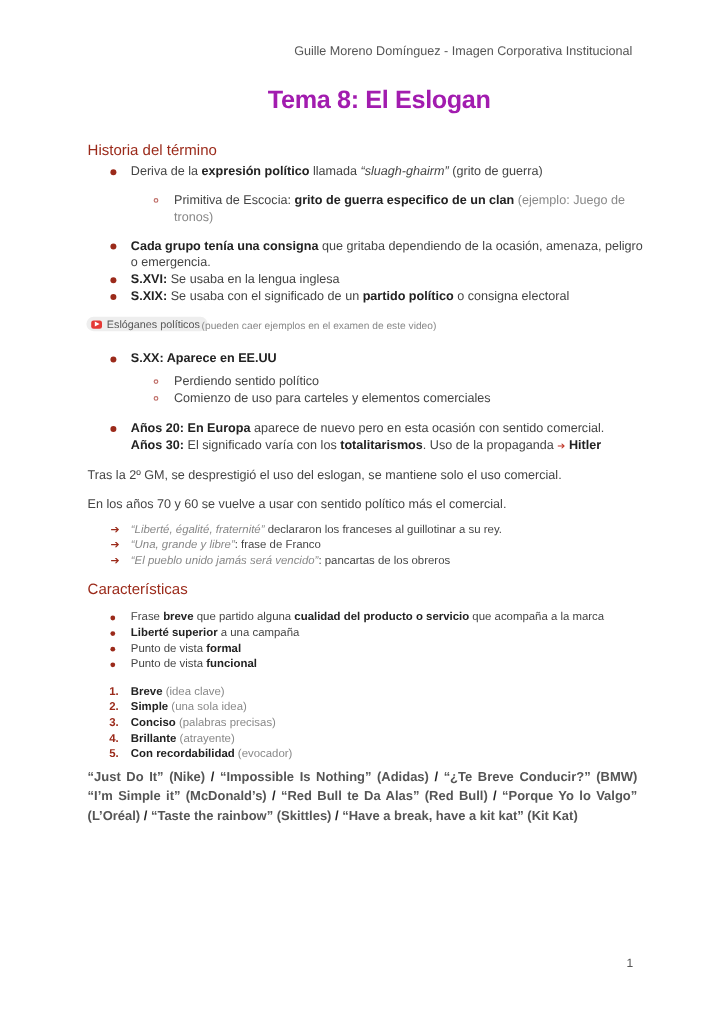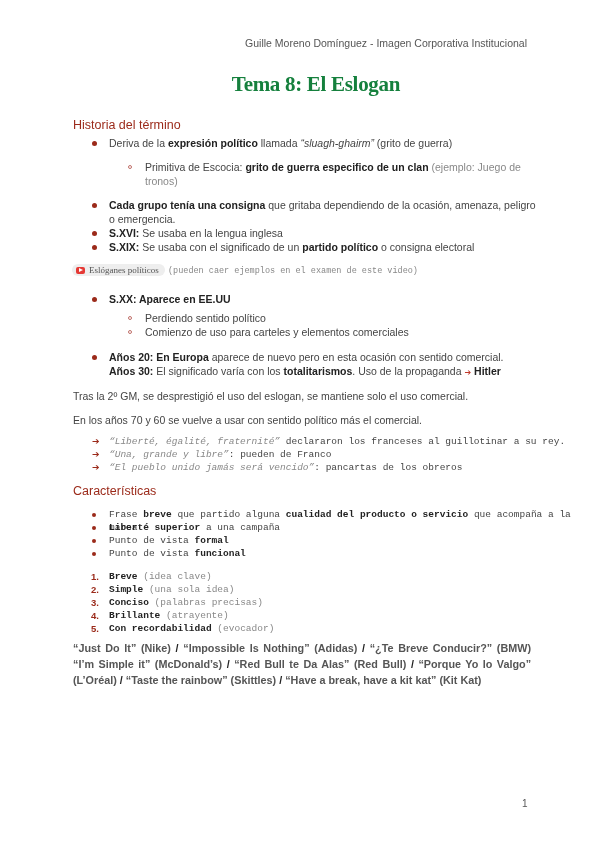--- a/index.html
+++ b/index.html
@@ -1,33 +1,33 @@
 <!DOCTYPE html>
 <html><head>
 <meta charset="utf-8">
 <style>
   html, body { margin: 0; padding: 0; background: #fff; }
   body { width: 600px; height: 848px; position: relative; overflow: hidden;
          font-family: "Liberation Sans", "DejaVu Sans", sans-serif; color: #3a3a3a; }
   .header { position: absolute; right: 73px; top: 37px; font-size: 10.5px; color: #555; }
   .title { position: absolute; left: 0; right: 0; top: 72px; text-align: center;
-           font-family: Liberation Serif, serif; font-weight: 900; font-size: 21px;
-           color: #15803d; letter-spacing: -0.3px; margin-left: 32px; }
+           font-family: Liberation Sans, sans-serif; font-weight: 900; font-size: 21px;
+           color: #a21caf; letter-spacing: -0.3px; margin-left: 32px; }
   .h2 { position: absolute; left: 73px; font-size: 12.5px; color: #9b2a1a; }
   .txt { font-size: 10.5px; line-height: 14px; color: #444; }
   .row { position: absolute; left: 0; right: 0; }
   .bul { position: absolute; width: 5px; height: 5px; border-radius: 50%; background: #9b2a1a; }
   .circ { position: absolute; width: 4px; height: 4px; border-radius: 50%; border: 1px solid #c0706a; box-sizing: border-box; }
   .arr { position: absolute; font-size: 9px; color: #9b2a1a; font-weight: bold; }
   .num { position: absolute; font-size: 9.5px; color: #9b2a1a; font-weight: bold; }
   b { color: #222; }
   .gray { color: #888; }
-  .sm { font-size: 9.5px; line-height: 12.5px; font-family: Liberation Mono, monospace; }
+  .sm { font-size: 9.5px; line-height: 12.5px; }
   .chip { position: absolute; left: 72px; top: 264px; background: #eee; border-radius: 8px;
-          padding: 1px 6px 1px 4px; font-size: 9px; color: #555; display: flex; align-items: center; gap: 4px; font-family: Liberation Serif, serif; }
+          padding: 1px 6px 1px 4px; font-size: 9px; color: #555; display: flex; align-items: center; gap: 4px; }
   .yt { width: 9px; height: 7px; background: #e53935; border-radius: 2px; position: relative; display: inline-block; }
   .yt::after { content: ""; position: absolute; left: 3px; top: 1.5px; border-left: 4px solid #fff;
                border-top: 2px solid transparent; border-bottom: 2px solid transparent; }
   .slogans { position: absolute; left: 73px; top: 640px; width: 458px; font-size: 10.8px; line-height: 16px;
              font-weight: bold; color: #555; text-align: justify; }
   .slogans .sep { color: #222; }
   .pageno { position: absolute; left: 522px; top: 798px; font-size: 10px; color: #555; }
 </style>
 </head>
 <body>
@@ -99,21 +99,21 @@
 
 <div class="txt" style="position:absolute;left:73px;top:389px">Tras la 2º GM, se desprestigió el uso del eslogan, se mantiene solo el uso comercial.</div>
 <div class="txt" style="position:absolute;left:73px;top:413px">En los años 70 y 60 se vuelve a usar con sentido político más el comercial.</div>
 
 <div class="row" style="top:436px">
   <span class="arr" style="left:92px;top:0px">➔</span>
   <div class="txt sm" style="position:absolute;left:109px"><i class="gray">“Liberté, égalité, fraternité”</i><span> declararon los franceses al guillotinar a su rey.</span></div>
 </div>
 <div class="row" style="top:449px">
   <span class="arr" style="left:92px;top:0px">➔</span>
-  <div class="txt sm" style="position:absolute;left:109px"><i class="gray">“Una, grande y libre”</i><span>: pueden de Franco</span></div>
+  <div class="txt sm" style="position:absolute;left:109px"><i class="gray">“Una, grande y libre”</i><span>: frase de Franco</span></div>
 </div>
 <div class="row" style="top:462px">
   <span class="arr" style="left:92px;top:0px">➔</span>
   <div class="txt sm" style="position:absolute;left:109px"><i class="gray">“El pueblo unido jamás será vencido”</i><span>: pancartas de los obreros</span></div>
 </div>
 
 <div class="h2" style="top:484px">Características</div>
 
 <div class="row" style="top:509px">
   <span class="bul" style="left:92px;top:4px;width:4px;height:4px"></span>

